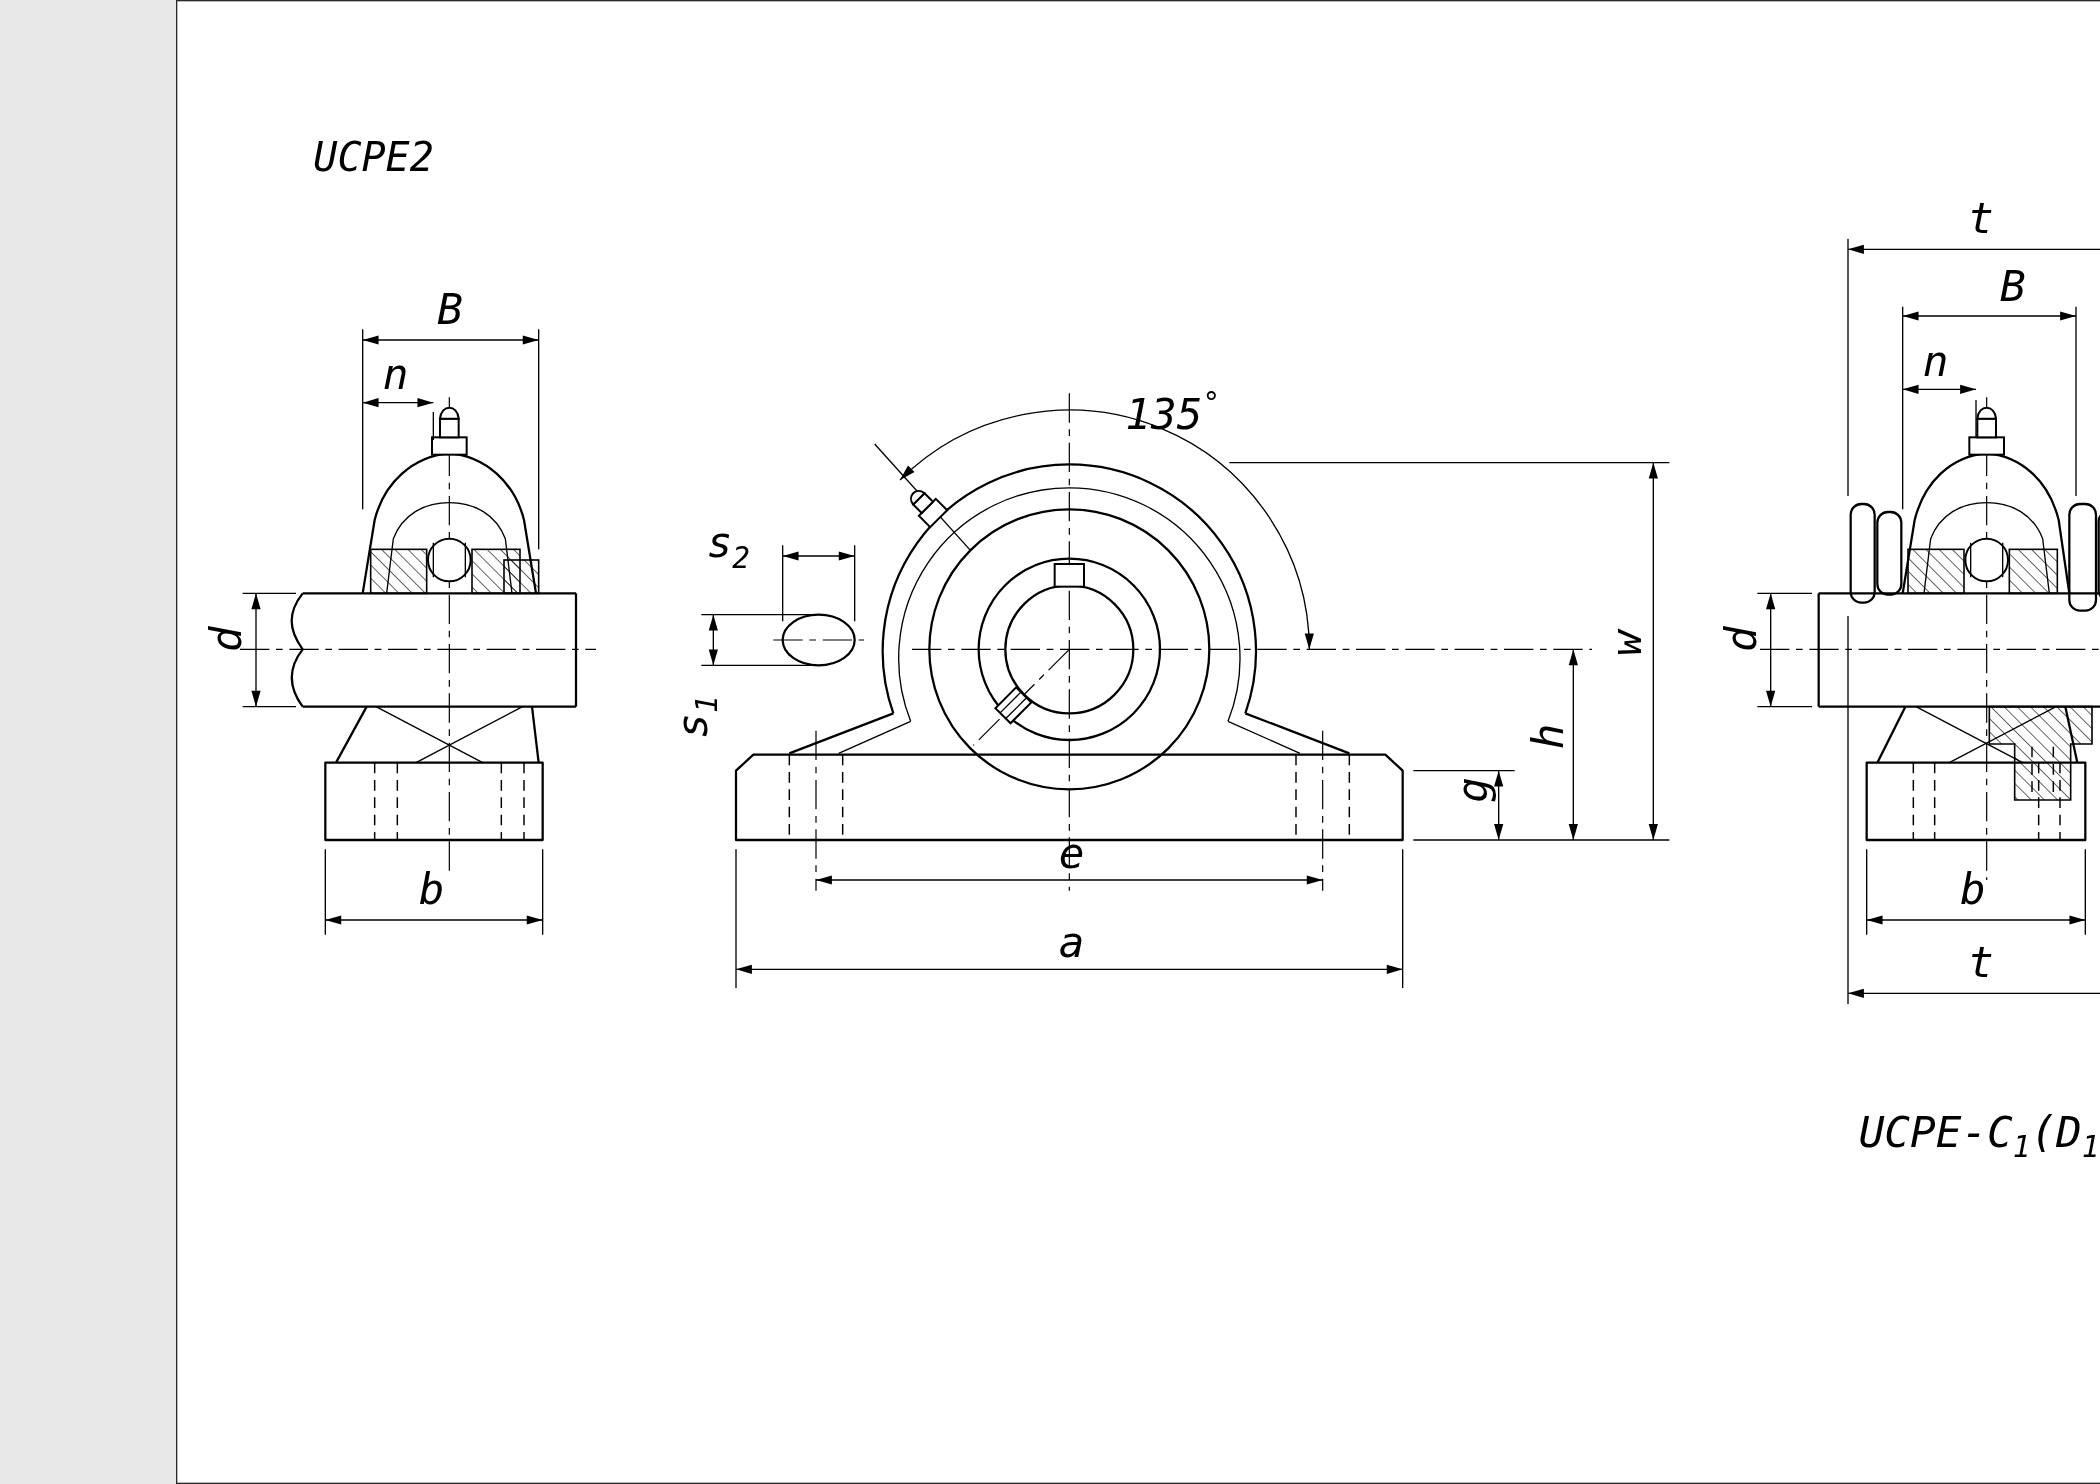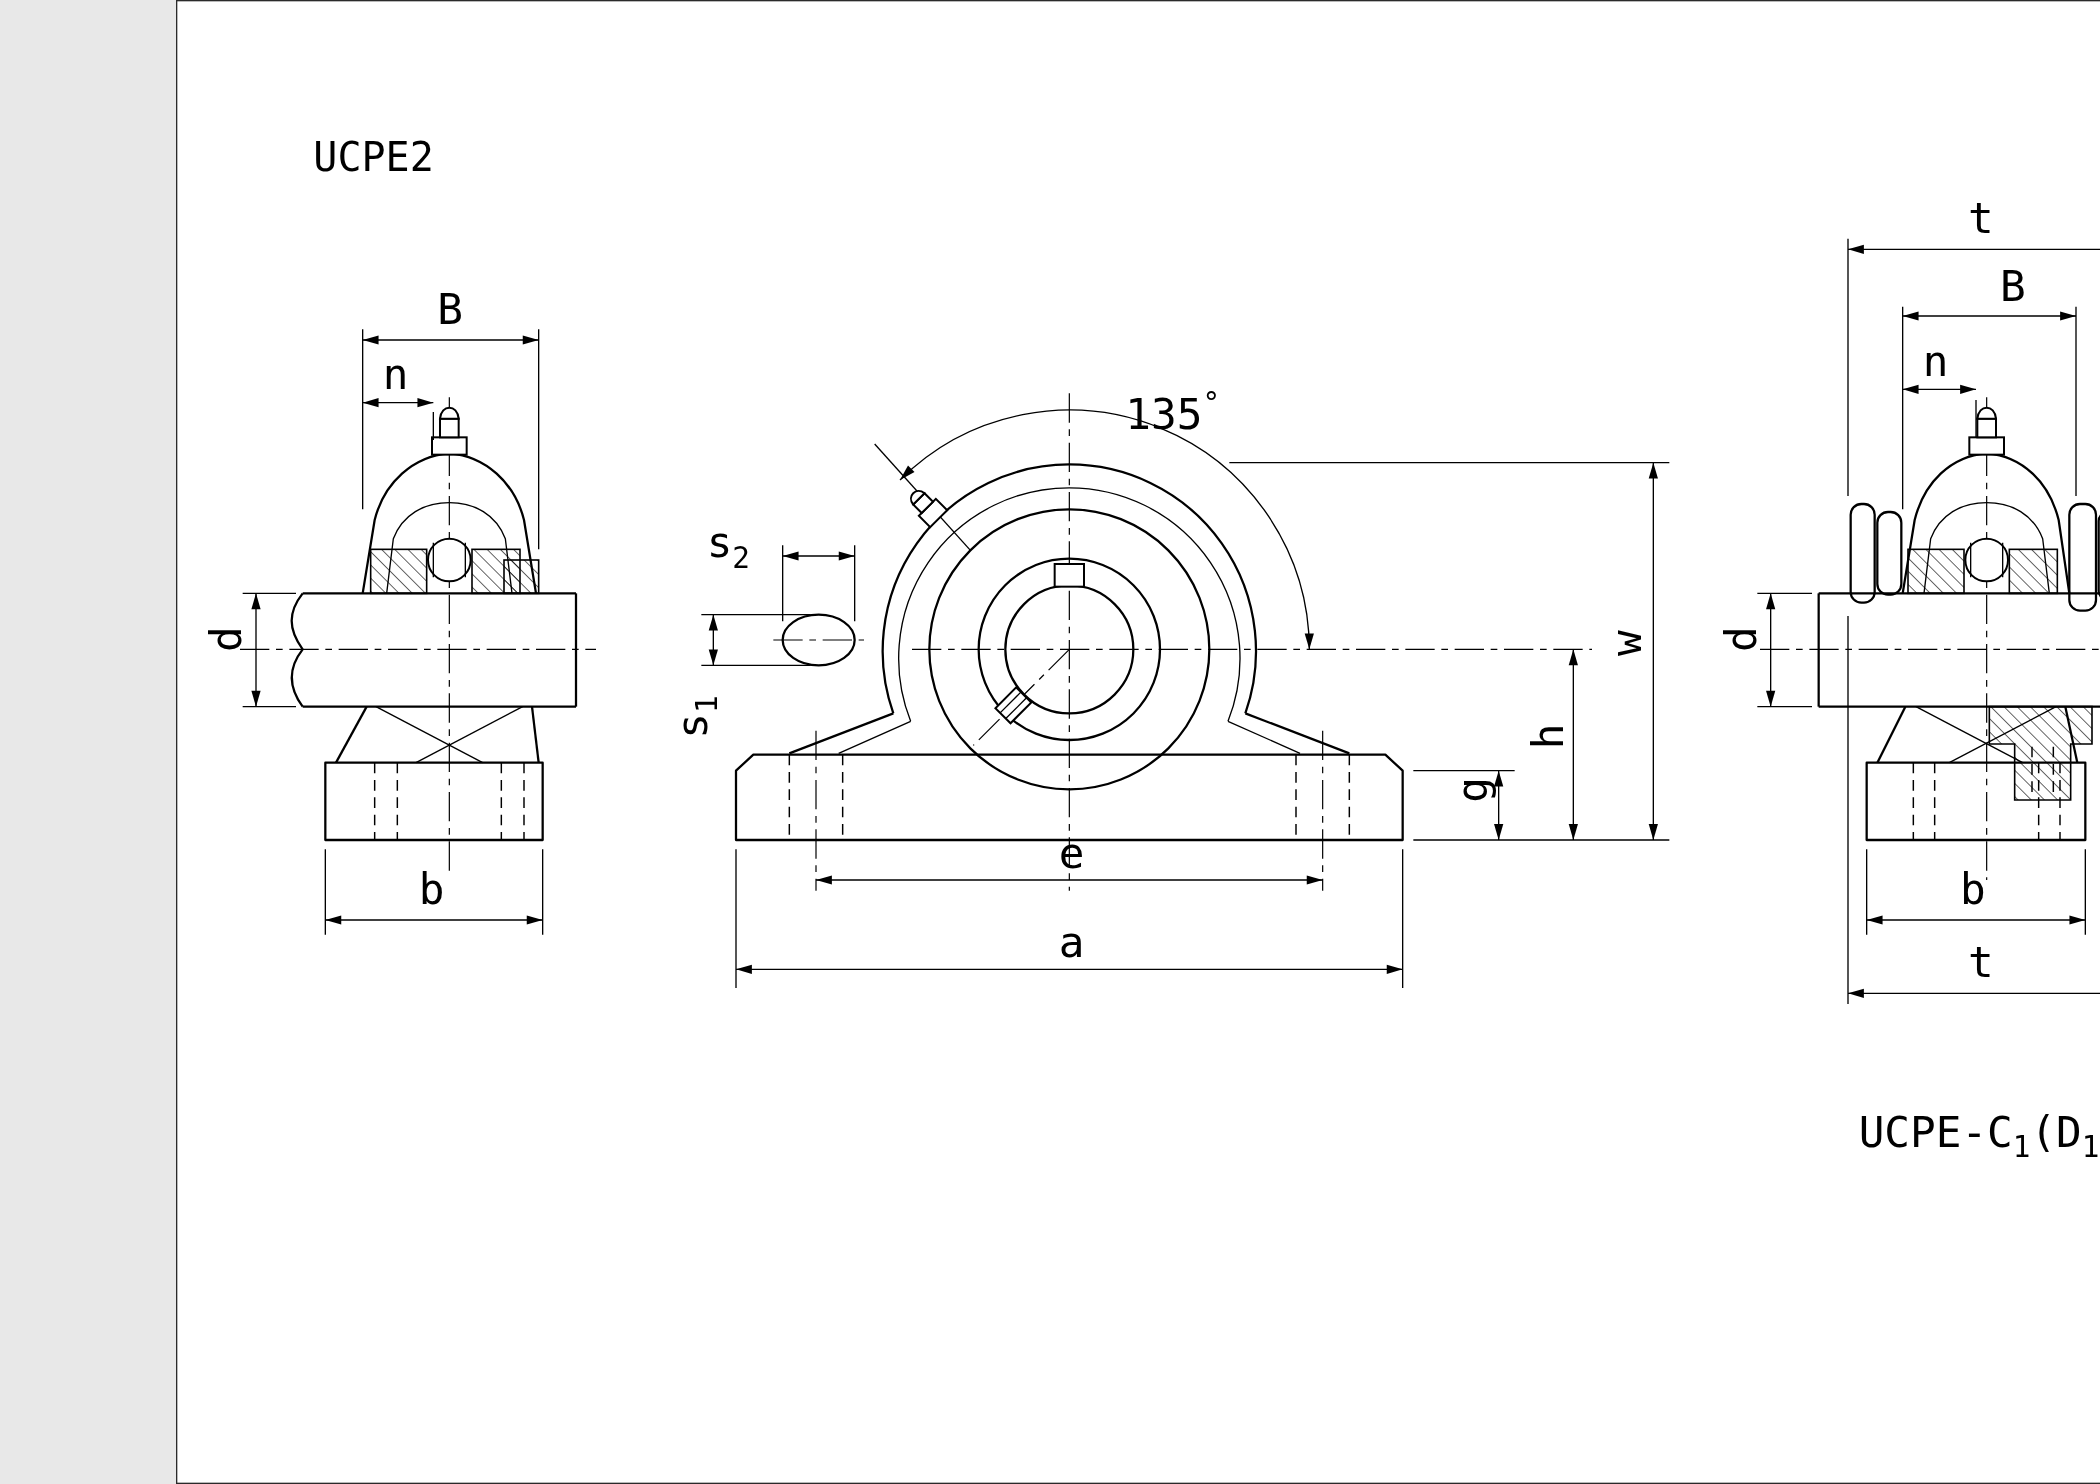--- a/index.html
+++ b/index.html
@@ -1,19 +1,20 @@
 <!DOCTYPE html>
 <html><head>
 <meta charset="utf-8">
 <style>
   html,body{margin:0;padding:0;background:#e8e8e8;}
   .page{
     width:1748px;height:1484px;background:#ffffff;
     position:relative;margin:0 auto;
     font-family:"DejaVu Sans Mono", monospace;
+    font-style:italic;
   }
   svg{display:block;width:2100px;height:1484px;}
   .obj{stroke:#000;stroke-width:1.7;fill:none;stroke-linejoin:round;}
   .thin{stroke:#000;stroke-width:1.0;fill:none;}
   .cl{stroke:#000;stroke-width:0.9;fill:none;stroke-dasharray:22 5 5 5;}
   .hid{stroke:#000;stroke-width:1.1;fill:none;stroke-dasharray:8 5;}
   .dim{stroke:#000;stroke-width:1.0;fill:none;}
   .ht{fill:url(#hatch);stroke:#000;stroke-width:1.2;}
   .wf{fill:#fff;stroke:#000;stroke-width:1.5;}
   .lbl{font-family:"DejaVu Sans Mono", monospace;font-size:32px;fill:#000;}

